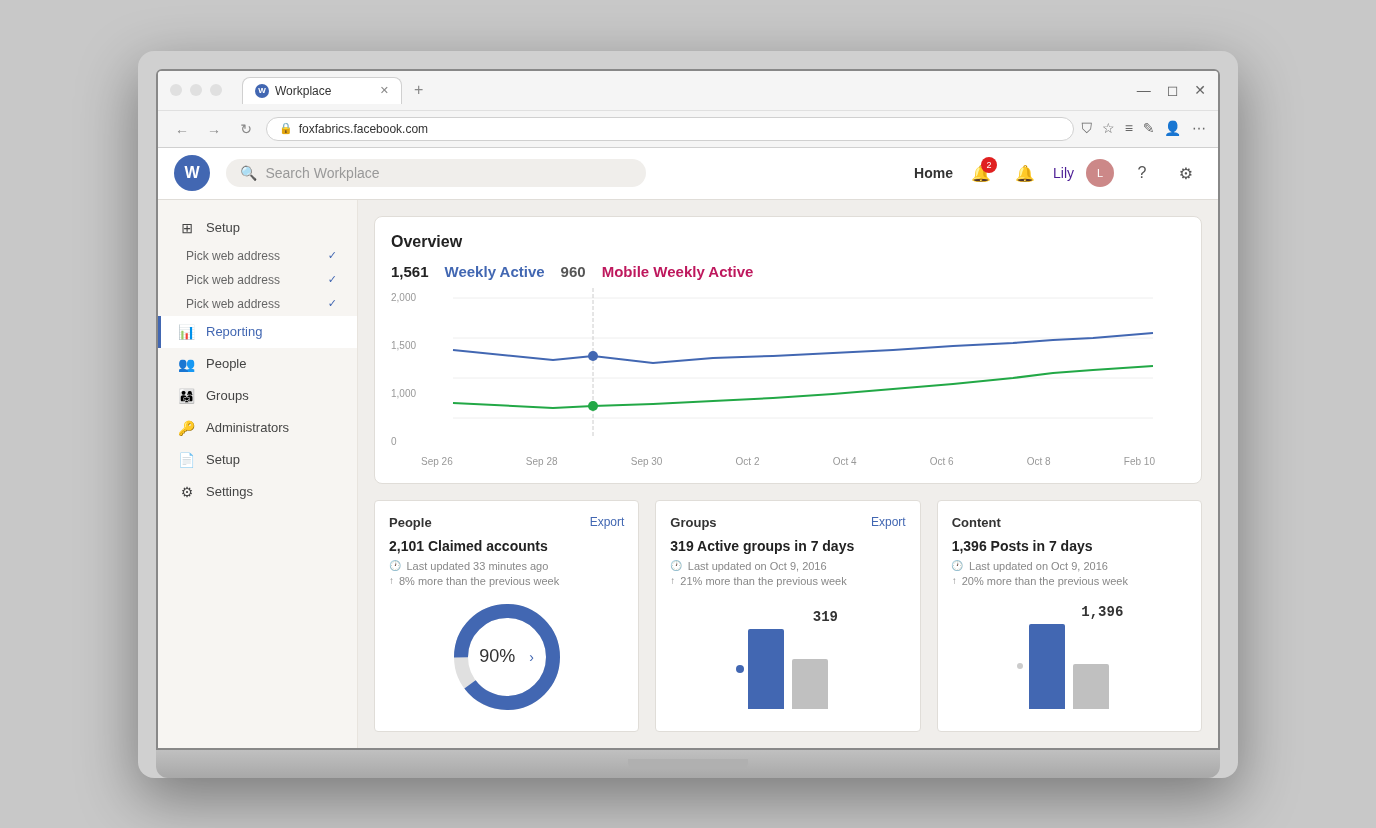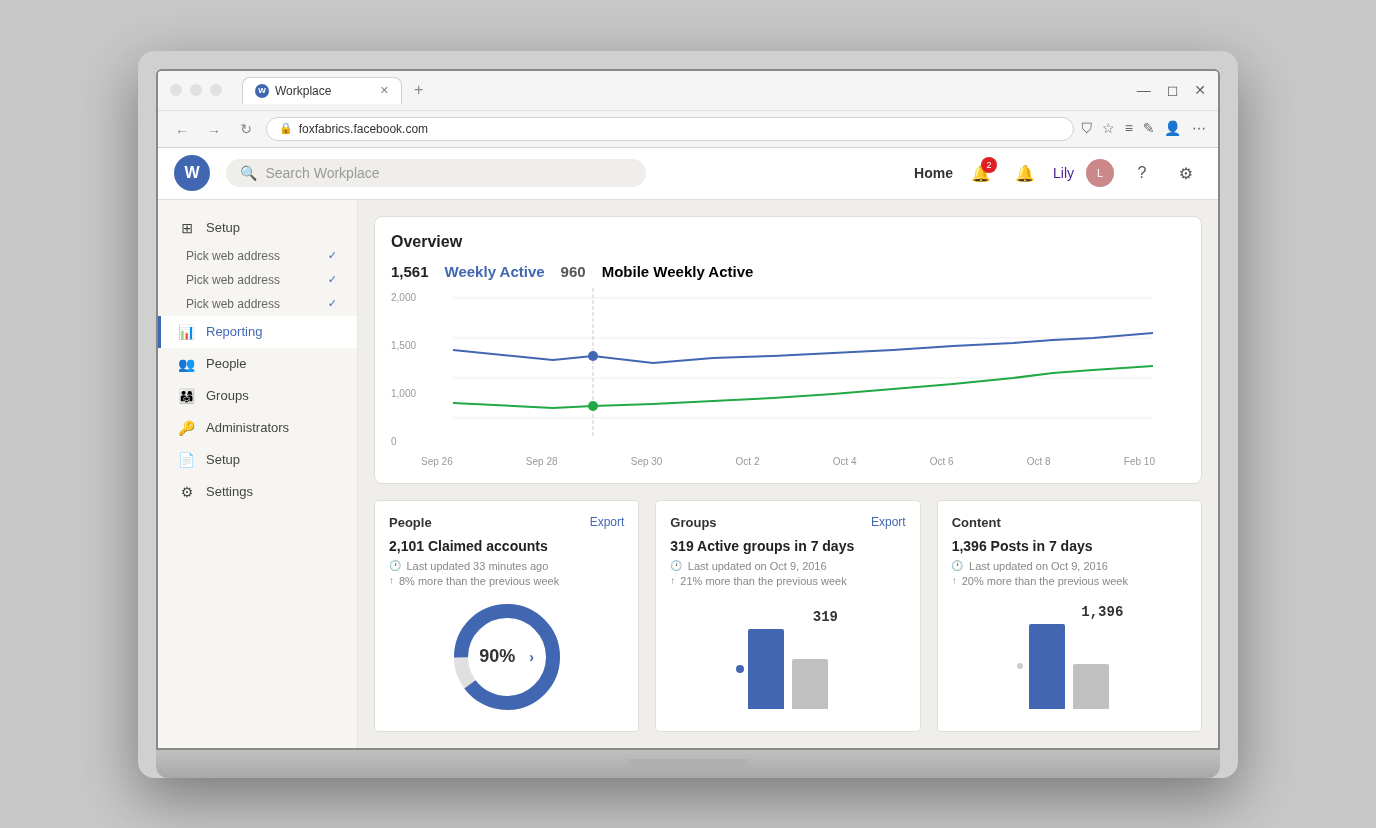--- a/index.html
+++ b/index.html
@@ -306,21 +306,21 @@
     .stat-numbers {
       display: flex;
       align-items: baseline;
       gap: 16px;
       font-size: 15px;
       font-weight: 600;
       text-align: center;
     }
     .stat-weekly { color: #4267B2; }
     .stat-weekly-num { color: #222; }
-    .stat-mobile { color: #000000; }
+    .stat-mobile { color: #be185d; }
     .stat-mobile-num { color: #555; }
     .chart-y-labels {
       position: absolute;
       left: 0;
       top: 0;
       height: 100%;
       display: flex;
       flex-direction: column;
       justify-content: space-between;
       font-size: 10px;
@@ -393,21 +393,21 @@
       height: 120px;
       position: relative;
     }
     .donut-svg {
       width: 120px;
       height: 120px;
     }
     .donut-label {
       position: absolute;
       font-size: 18px;
-      font-weight: 700;
+      font-weight: 400;
       color: #333;
       display: flex;
       align-items: center;
       gap: 14px;
     }
     .donut-arrow { font-size: 14px; color: #4267B2; }
 
     
     .bar-chart-container {
       height: 120px;

